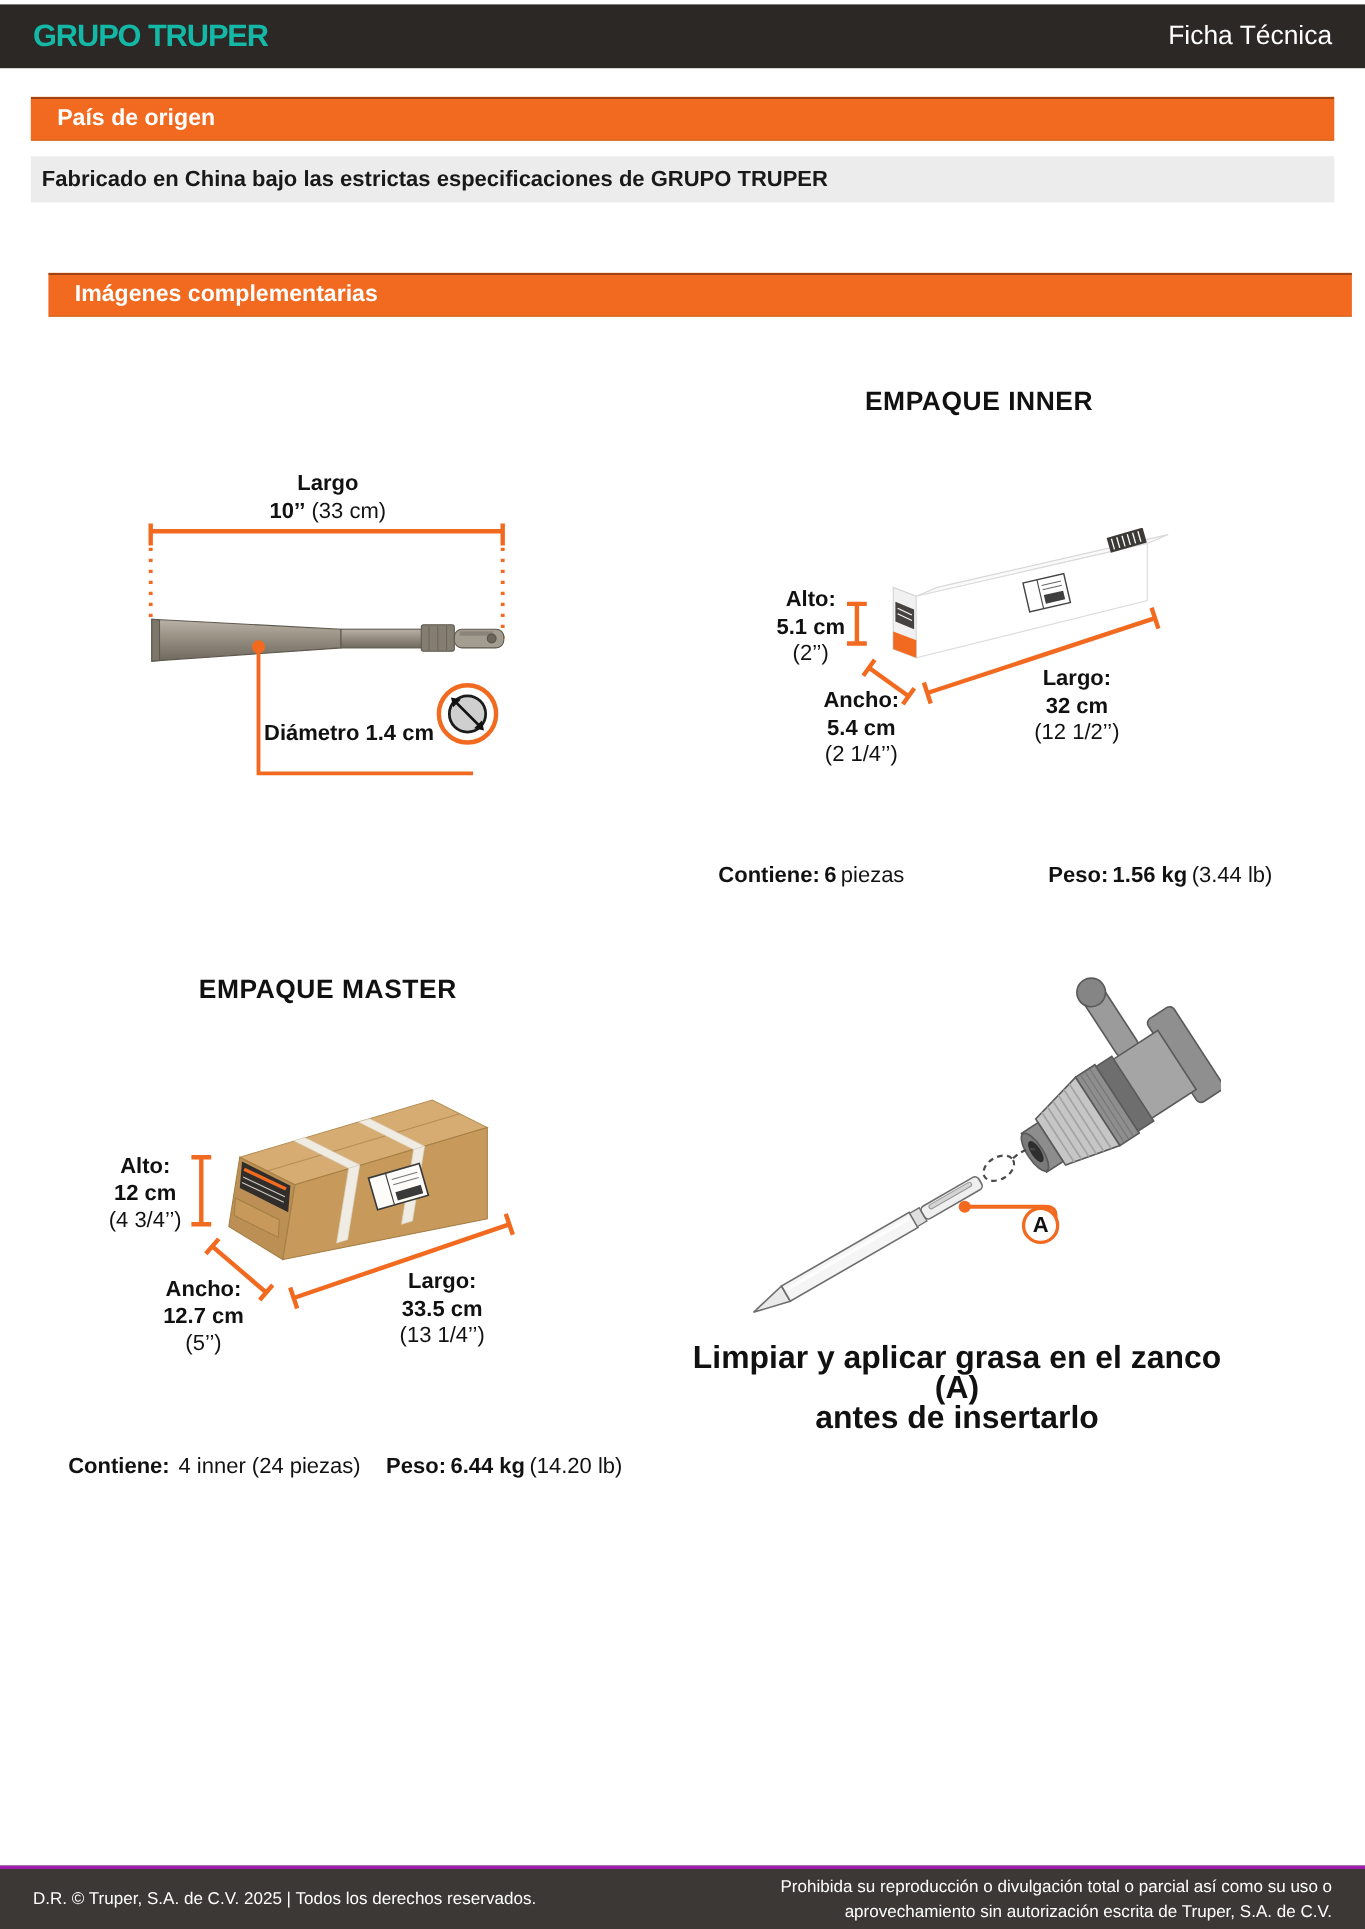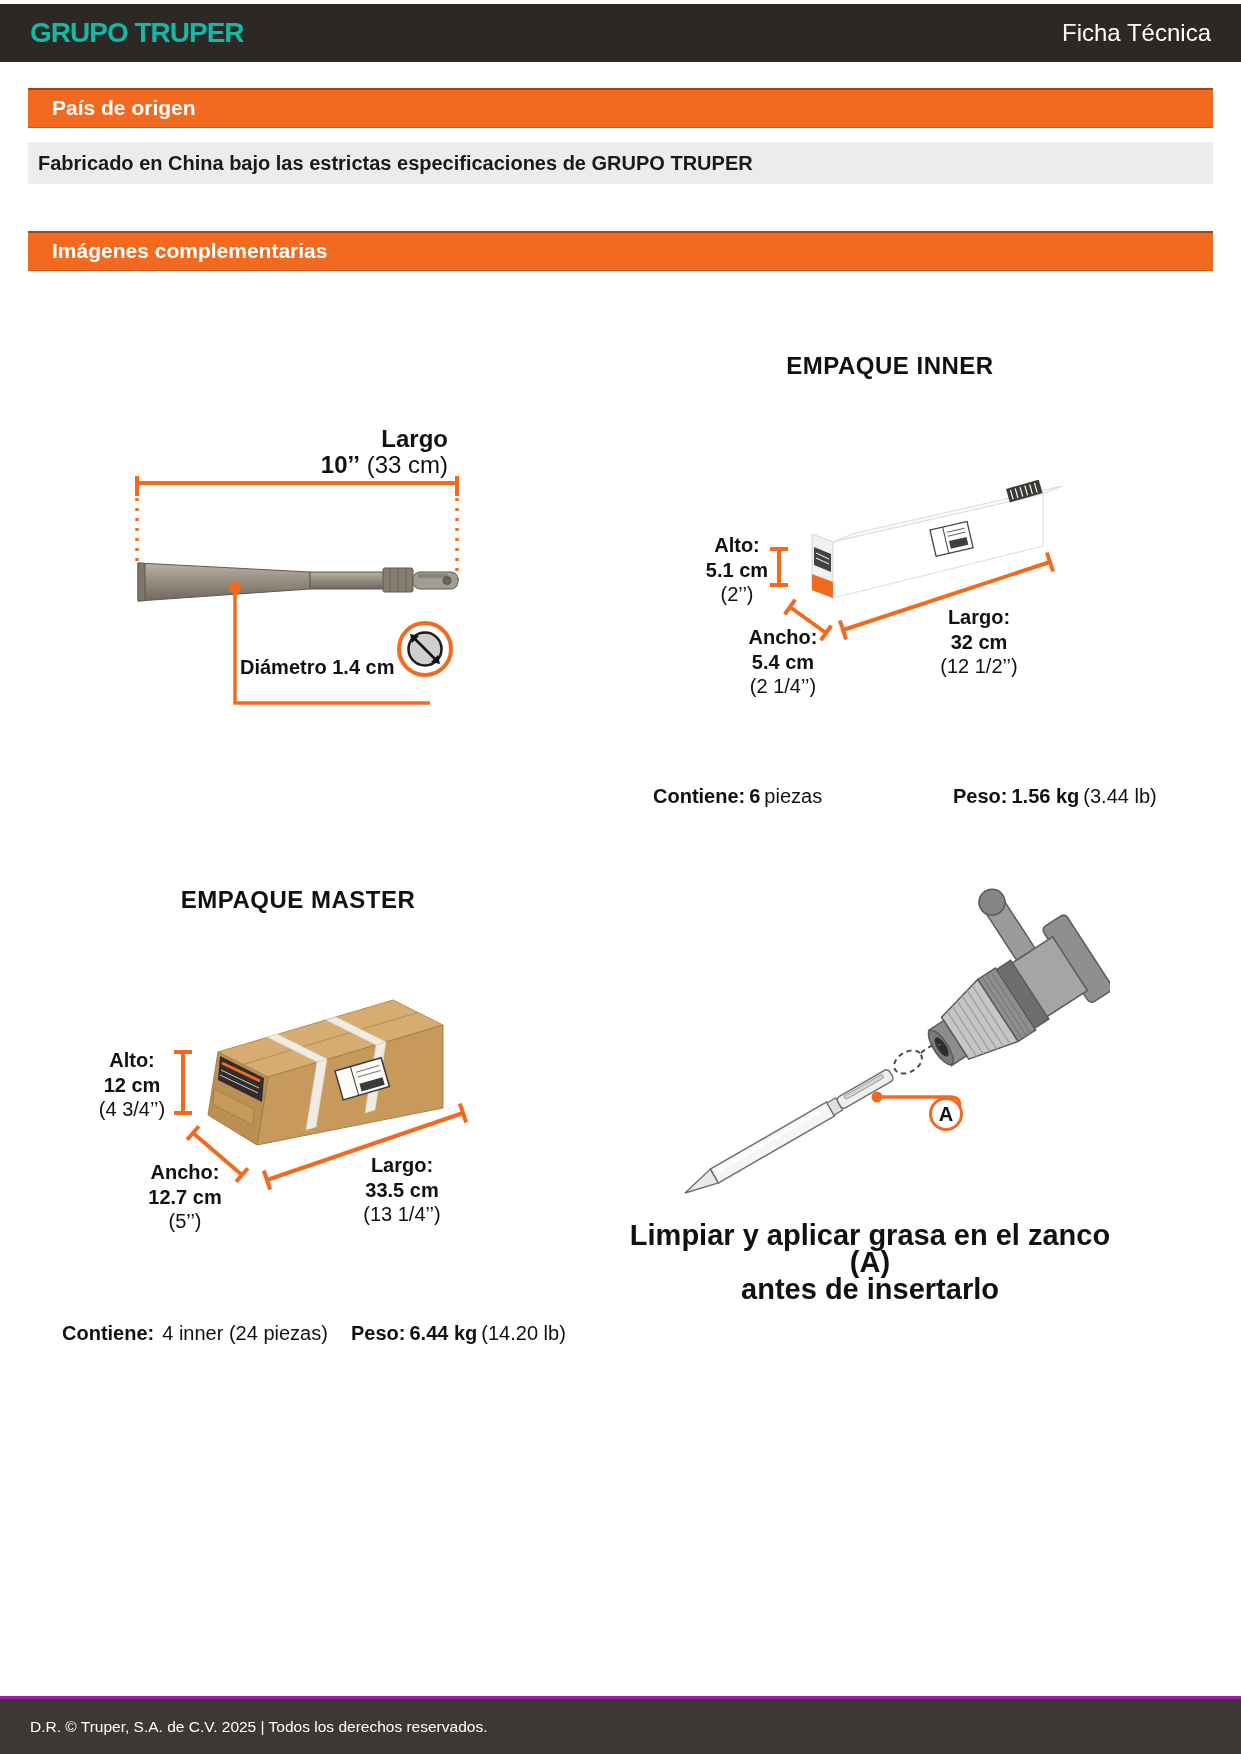--- a/index.html
+++ b/index.html
@@ -18,21 +18,21 @@
                color:#fff;font-size:21px;font-weight:700;display:flex;align-items:center;
                padding-left:24px;box-sizing:border-box;
                box-shadow:inset 0 2px 0 rgba(0,0,0,.35), inset 0 -1px 0 rgba(0,0,0,.15);}
   .gray-bar{position:absolute;left:28px;top:142px;width:1185px;height:42px;background:#ECECEC;
             color:#191919;font-size:20px;font-weight:700;display:flex;align-items:center;
             padding-left:10px;box-sizing:border-box;}
 
   
   .fig-title{position:absolute;width:300px;text-align:center;font-size:24px;font-weight:700;
              letter-spacing:.5px;white-space:nowrap;}
-  .center-block{position:absolute;width:300px;text-align:right;font-size:24px;line-height:26px;}
+  .center-block{position:absolute;width:300px;text-align:center;font-size:20px;line-height:26px;}
   .b{font-weight:700;}
   .dim{position:absolute;width:130px;text-align:center;font-size:20px;line-height:24.5px;
        font-weight:700;white-space:nowrap;}
   .dim .paren{font-weight:400;}
   .meta{position:absolute;font-size:20px;white-space:nowrap;}
   .meta span{margin-right:4px;}
   .diam-label{position:absolute;font-size:20px;font-weight:700;white-space:nowrap;}
   .caption{position:absolute;left:620px;width:500px;text-align:center;
            font-size:29px;font-weight:700;line-height:27px;}
   .a-badge{position:absolute;left:929px;top:1097px;width:34px;height:34px;box-sizing:border-box;
@@ -56,21 +56,21 @@
     <div class="doc-title">Ficha Técnica</div>
   </div>
 
   <div class="section-bar" style="top:88px;">
     <span>País de origen</span>
   </div>
   <div class="gray-bar">
     <span>Fabricado en China bajo las estrictas especificaciones de GRUPO TRUPER</span>
   </div>
 
-  <div class="section-bar" style="top:231px;">
+  <div class="section-bar" style="top:248px;margin-left:16px;">
     <span>Imágenes complementarias</span>
   </div>
 
   <div class="center-block" style="left:148px;top:426px;">
     <div class="b">Largo</div>
     <div><span class="b">10’’</span><span> (33 cm)</span></div>
   </div>
 
   <svg style="left:100px;top:470px;" width="400" height="245" viewBox="0 0 400 245">
     <defs>
@@ -298,15 +298,19 @@
     <span>A</span>
   </div>
 
   <div class="caption" style="top:1222px;">
     <div>Limpiar y aplicar grasa en el zanco (A)</div>
     <div>antes de insertarlo</div>
   </div>
 
   <div class="footer">
     <div>D.R. © Truper, S.A. de C.V. 2025 | Todos los derechos reservados.</div>
+    <div class="footer-right">
+      <div>Prohibida su reproducción o divulgación total o parcial así como su uso o</div>
+      <div>aprovechamiento sin autorización escrita de Truper, S.A. de C.V.</div>
+    </div>
   </div>
 
 </div>
 
 </body></html>

